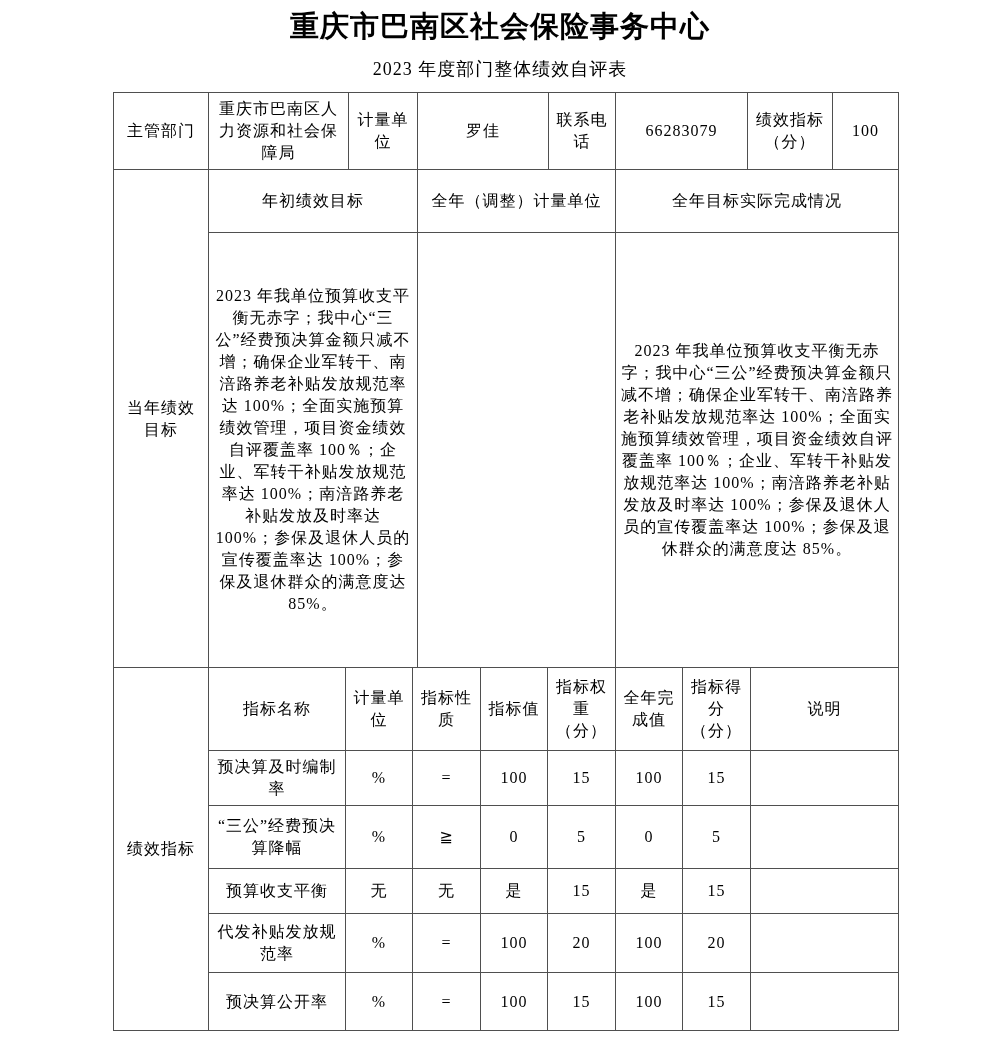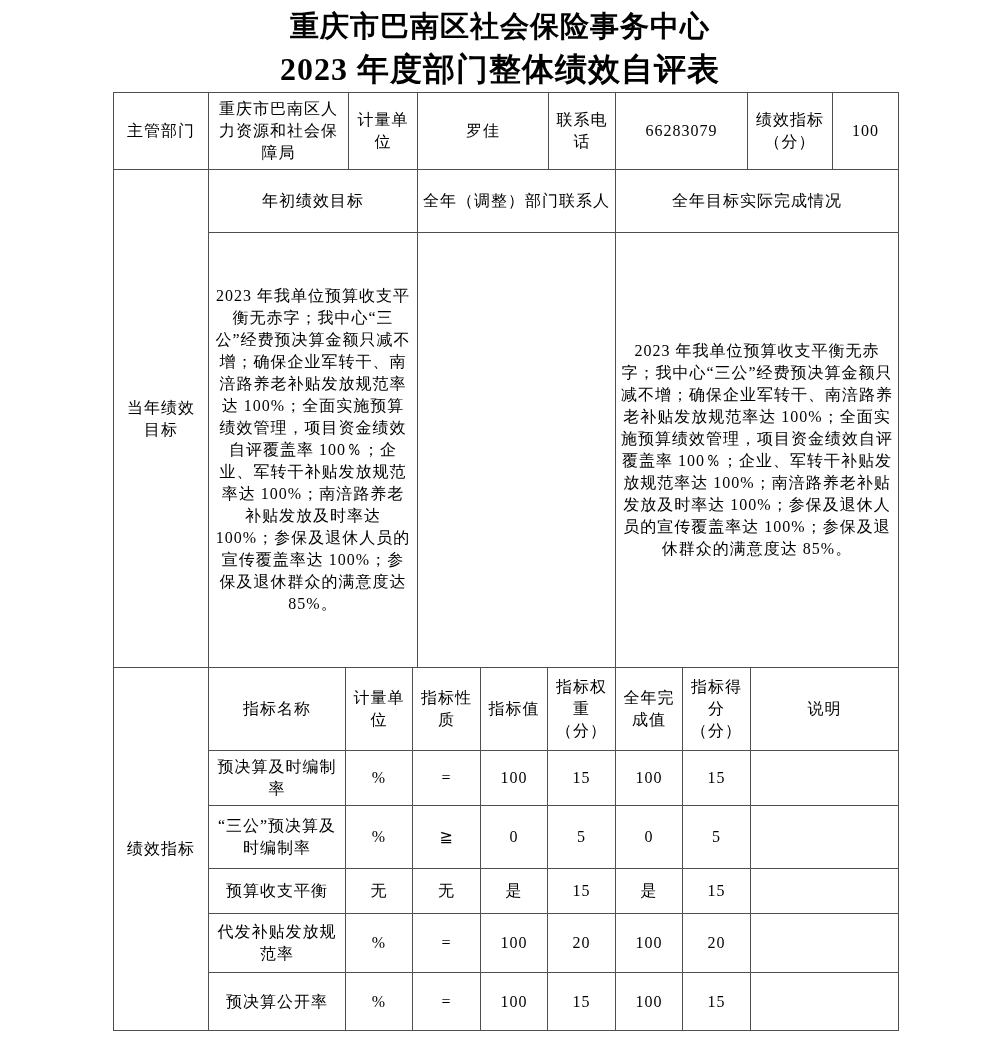--- a/index.html
+++ b/index.html
@@ -8,21 +8,21 @@
     background: #ffffff;
     width: 1000px; height: 1039px;
     font-family: "Liberation Serif", "DejaVu Serif", serif;
     color: #000000;
     overflow: hidden;
   }
   .page { width: 1000px; height: 1039px; }
 
   .titles { text-align: center; padding-top: 5px; }
   .t1 { font-size: 29px; font-weight: bold; line-height: 42px; letter-spacing: 1px; }
-  .t2 { font-size: 32px; font-weight: bold; line-height: 45px; letter-spacing: 1px; }
+  .t2 { font-size: 18px; font-weight: normal; line-height: 45px; letter-spacing: 1px; }
 
   table.tbl {
     border-collapse: collapse;
     table-layout: fixed;
     margin-left: 113px;
     width: 785px;
     empty-cells: show;
   }
   table.tbl + table.tbl { margin-top: -1px; }
   .tbl td {
@@ -103,21 +103,21 @@
     <colgroup>
       <col style="width:95px">
         <col style="width:209px">
         <col style="width:198px">
         <col style="width:283px">
     </colgroup>
     <tbody>
         <tr class="rowB-head">
       <td class="side-label" rowspan="2">当年绩效目标</td>
       <td>年初绩效目标</td>
-      <td>全年（调整）部门联系人</td>
+      <td>全年（调整）计量单位</td>
       <td>全年目标实际完成情况</td>
     </tr>
     <tr class="rowB-body">
       <td class="goal-text">2023 年我单位预算收支平衡无赤字；我中心“三公”经费预决算金额只减不增；确保企业军转干、南涪路养老补贴发放规范率达 100%；全面实施预算绩效管理，项目资金绩效自评覆盖率 100％；企业、军转干补贴发放规范率达 100%；南涪路养老补贴发放及时率达 100%；参保及退休人员的宣传覆盖率达 100%；参保及退休群众的满意度达 85%。</td>
       <td class="goal-text"></td>
       <td class="goal-text">2023 年我单位预算收支平衡无赤字；我中心“三公”经费预决算金额只减不增；确保企业军转干、南涪路养老补贴发放规范率达 100%；全面实施预算绩效管理，项目资金绩效自评覆盖率 100％；企业、军转干补贴发放规范率达 100%；南涪路养老补贴发放及时率达 100%；参保及退休人员的宣传覆盖率达 100%；参保及退休群众的满意度达 85%。</td>
     </tr>
   </tbody>
     </table>
 
@@ -149,21 +149,21 @@
       <td>预决算及时编制率</td>
       <td>%</td>
       <td class="sym">=</td>
       <td>100</td>
       <td>15</td>
       <td>100</td>
       <td>15</td>
       <td></td>
     </tr>
     <tr class="rC2">
-      <td>“三公”预决算及时编制率</td>
+      <td>“三公”经费预决算降幅</td>
       <td>%</td>
       <td class="sym">≧</td>
       <td>0</td>
       <td>5</td>
       <td>0</td>
       <td>5</td>
       <td></td>
     </tr>
     <tr class="rC3">
       <td>预算收支平衡</td>

